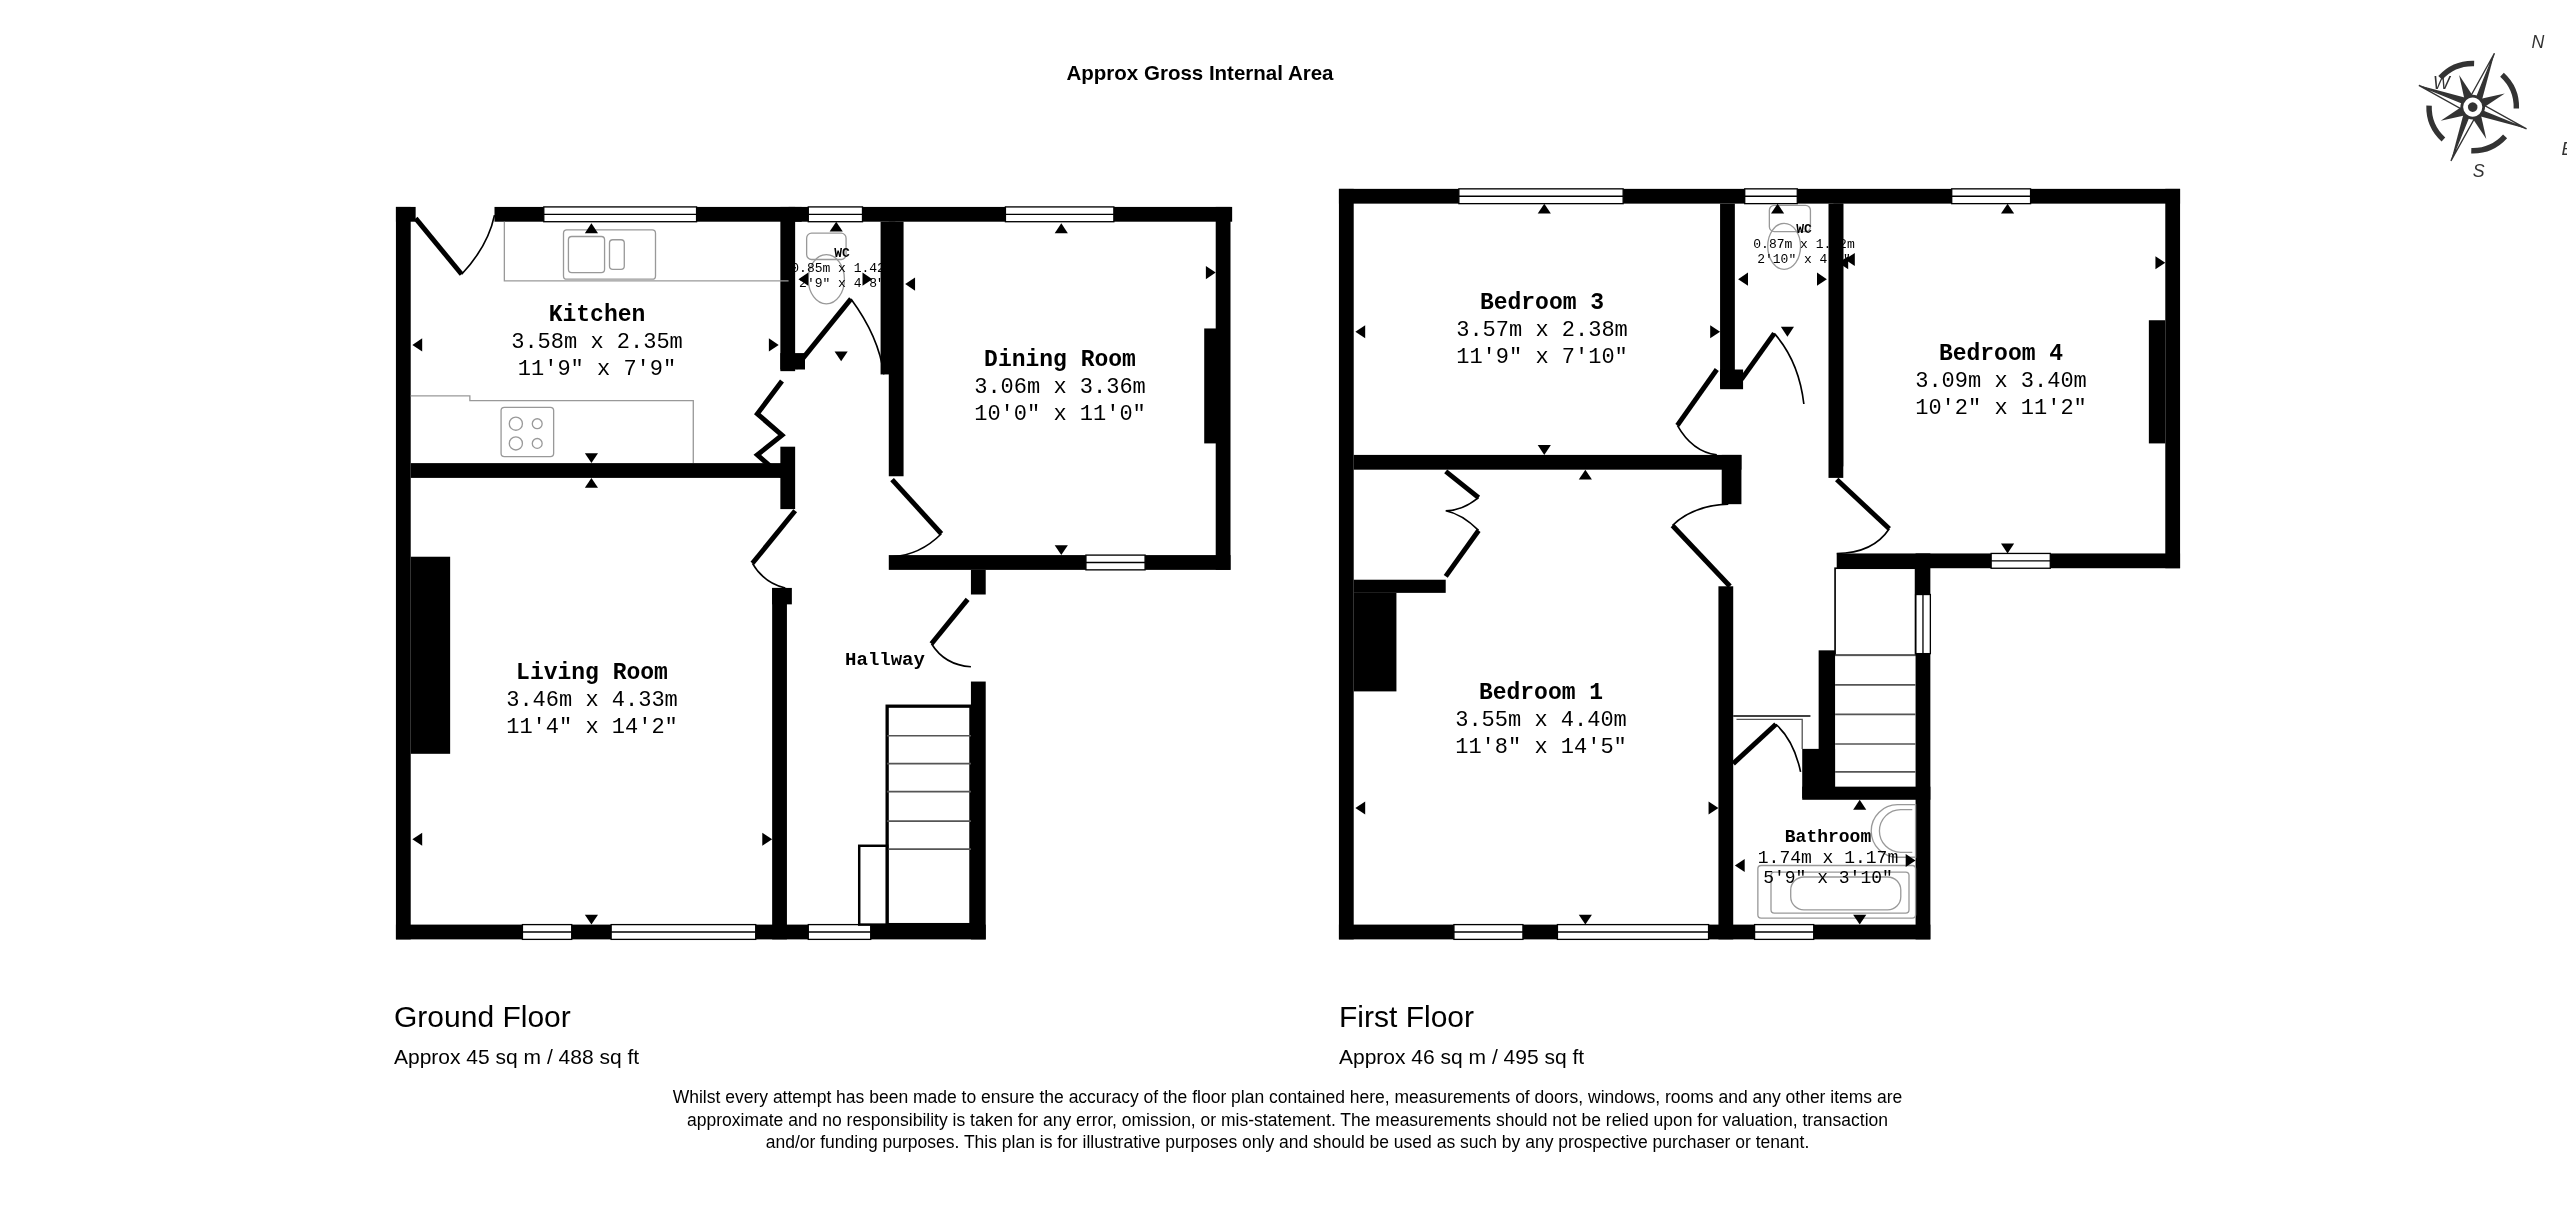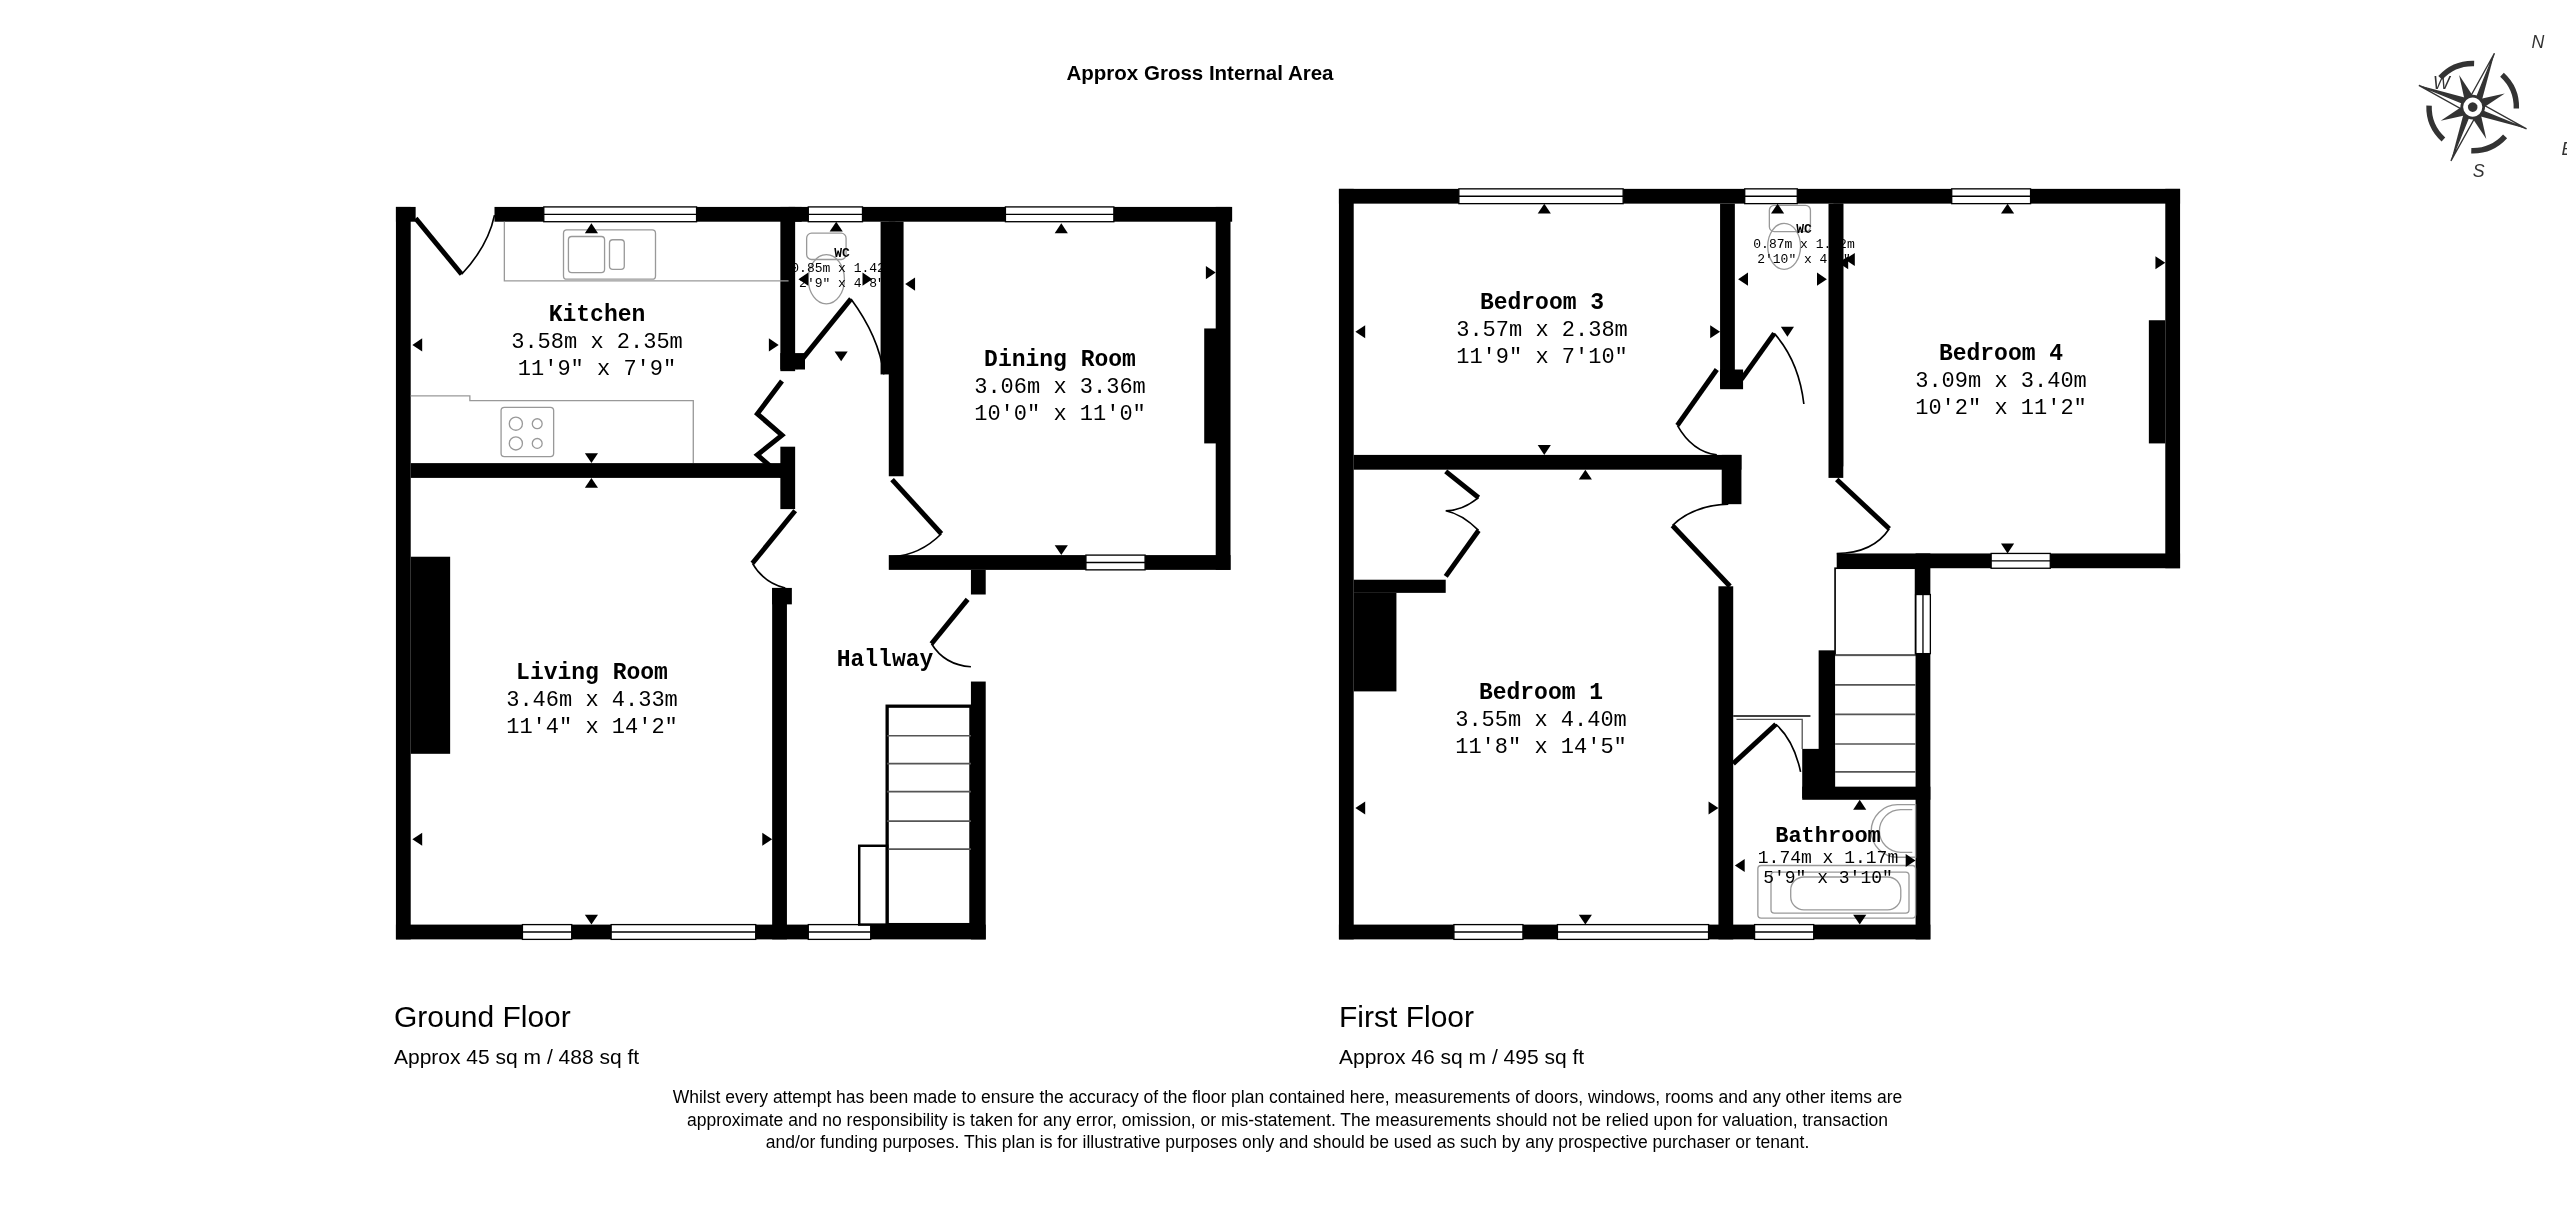--- a/index.html
+++ b/index.html
@@ -8,21 +8,21 @@
   .abs { position: absolute; }
   .gia { left: 0; width: 2400px; top: 60px; text-align: center; font-weight: bold; font-size: 20.5px; line-height: 25px; }
   .floor-title { font-size: 30px; line-height: 34px; }
   .floor-area { font-weight: normal; font-size: 21px; line-height: 25px; }
   .disclaimer { left: 671px; width: 1233px; top: 1086px; text-align: center; font-size: 17.5px; line-height: 22.6px; }
   .room-label { position: absolute; text-align: center; transform: translate(-50%, -50%); white-space: nowrap; font-family: Liberation Mono, monospace; }
   .room-name { font-weight: bold; font-size: 23px; line-height: 27px; }
   .room-dim { font-size: 22px; line-height: 27px; }
   .room-label.small .room-name { font-size: 13px; line-height: 15px; }
   .room-label.small .room-dim { font-size: 13px; line-height: 15px; }
-  .room-label.hall .room-name { font-size: 23px; margin-left: 44px; }
+  .room-label.hall .room-name { font-size: 19px; margin-left: 44px; }
   .compass { left: 2362px; top: 20.5px; width: 205px; height: 164px; }
 </style>
 </head>
 <body>
 
 <svg class="plan" viewBox="0 0 1568 738" preserveAspectRatio="none" xmlns="http://www.w3.org/2000/svg">
   <defs>
     <marker id="none"></marker>
   </defs>
 
@@ -314,21 +314,21 @@
   <div class="room-name">Bedroom 4</div>
   <div class="room-dim">3.09m x 3.40m</div>
   <div class="room-dim">10'2" x 11'2"</div>
 </div>
 <div class="room-label" style="left:1541px; top:720px;">
   <div class="room-name">Bedroom 1</div>
   <div class="room-dim">3.55m x 4.40m</div>
   <div class="room-dim">11'8" x 14'5"</div>
 </div>
 <div class="room-label small" style="left:1828px; top:858px;">
-  <div class="room-name" style="font-size:22px;line-height:20.5px;">Bathroom</div>
+  <div class="room-name" style="font-size:18px;line-height:20.5px;">Bathroom</div>
   <div class="room-dim" style="font-size:18px;line-height:20.5px;">1.74m x 1.17m</div>
   <div class="room-dim" style="font-size:18px;line-height:20.5px;">5'9" x 3'10"</div>
 </div>
 
 <div class="abs" style="left:394px; top:1000px;">
   <div class="floor-title">Ground Floor</div>
   <div class="floor-area" style="margin-top:9.6px;">Approx 45 sq m / 488 sq ft</div>
 </div>
 <div class="abs" style="left:1339px; top:1000px;">
   <div class="floor-title">First Floor</div>

